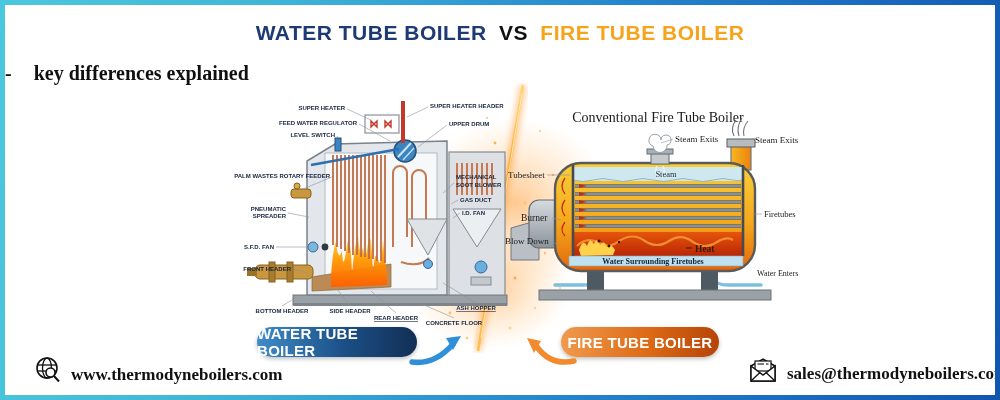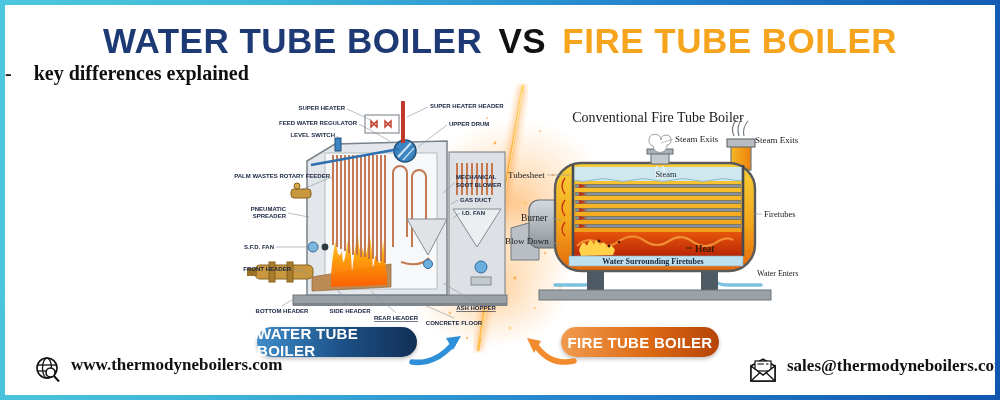--- a/index.html
+++ b/index.html
@@ -2,35 +2,35 @@
 <html><head>
 <meta charset="utf-8">
 <style>
   * { margin:0; padding:0; box-sizing:border-box; }
   body { width:1000px; height:400px; font-family:"Liberation Sans", sans-serif; overflow:hidden; }
   .frame { position:relative; width:1000px; height:400px;
            background:linear-gradient(100deg,#4cc8de 0%,#3fb6d8 25%,#2383cc 60%,#1155af 100%); }
   .canvas { position:absolute; inset:5px; background:#ffffff; overflow:hidden; }
 
   .hdr { position:absolute; top:16px; left:0; width:100%; text-align:center;
-         font-weight:bold; font-size:35px; letter-spacing:.5px; white-space:nowrap; }
+         font-weight:bold; font-size:21px; letter-spacing:.5px; white-space:nowrap; }
   .hdr .t-blue { color:#1e3a74; }
   .hdr .t-vs { color:#111111; margin:0 6px; }
   .hdr .t-orange { color:#f6a41d; }
   .sub { position:absolute; top:57px; left:0; width:96%; text-align:left;
          font-family:"Liberation Serif", serif; font-weight:600; font-size:20px; color:#101010; }
   .sub .dash { margin-right:22px; }
 
   .pill { position:absolute; top:322px; height:30px; border-radius:16px; color:#ffffff;
           font-weight:bold; font-size:15px; letter-spacing:.3px; display:flex;
           align-items:center; justify-content:center; box-shadow:0 2px 4px rgba(0,0,0,.25); cursor:pointer; }
   .pill-water { left:252px; width:160px; background:linear-gradient(90deg,#3f8cc9 0%,#1b4f85 55%,#122f55 100%); }
   .pill-fire  { left:556px; width:158px; background:linear-gradient(90deg,#f09a4e 0%,#dd6a14 55%,#b54408 100%); }
 
-  .contact { position:absolute; display:flex; align-items:flex-start; gap:8px;
+  .contact { position:absolute; display:flex; align-items:flex-end; gap:8px;
              font-family:"Liberation Serif", serif; font-weight:600; font-size:17px; color:#111; cursor:pointer; }
   .contact-web { left:28px; top:350px; }
   .contact-mail { left:742px; top:351px; }
 
   svg text { font-family:"Liberation Sans", sans-serif; }
   svg text.serif { font-family:"Liberation Serif", serif; }
   .lbl { font-size:6px; font-weight:bold; fill:#16233f; }
   .ldr { stroke:#8a939c; stroke-width:.6; fill:none; }
 </style>
 </head>

